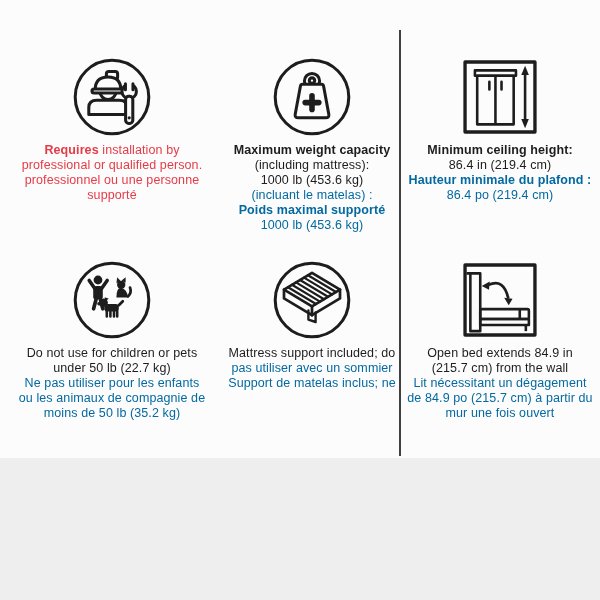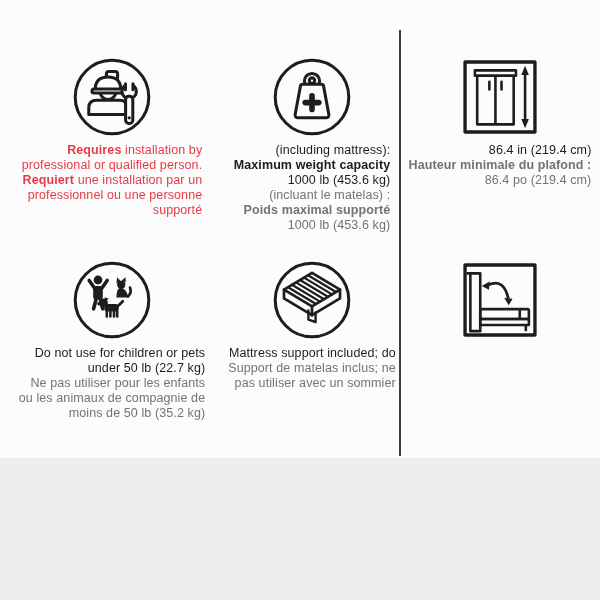--- a/index.html
+++ b/index.html
@@ -4,25 +4,25 @@
 <style>
   html,body{margin:0;padding:0;}
   body{width:600px;height:600px;background:#fcfcfc;font-family:"Liberation Sans",sans-serif;color:#1d1d1d;}
   .page{position:relative;width:600px;height:600px;overflow:hidden;background:#fcfcfc;}
   .divider{position:absolute;left:399px;top:30px;width:1.5px;height:426px;background:#3f3f3f;}
   .grid{position:absolute;left:0;top:0;width:600px;display:grid;grid-template-columns:224px 176px 200px;grid-template-rows:256px 202px;}
   .panel{display:flex;flex-direction:column;align-items:center;text-align:center;}
   .row1{padding-top:55px;}
   .row2{padding-top:2px;}
   .icon-wrap{height:84px;display:flex;align-items:center;justify-content:center;margin-bottom:4px;flex:none;}
-  .txt{font-size:12.5px;line-height:15px;letter-spacing:.1px;text-align:right;}
+  .txt{font-size:12.5px;line-height:15px;letter-spacing:.1px;}
   .txt .line{white-space:nowrap;}
   .b{font-weight:700;}
   .red{color:#e63b47;}
-  .g{color:#737373;}
+  .g{color:#0369a1;}
   svg{display:block;}
   
   .band{position:absolute;left:0;top:458px;width:600px;height:142px;background:#eeeeee;}
 </style>
 </head>
 <body>
 
 <div class="page">
   <div class="divider"></div>
 
@@ -40,39 +40,38 @@
           <circle cx="71.5" cy="43" r="9" fill="#fcfcfc"></circle>
           <rect x="65.5" y="29.5" width="12" height="10.5" fill="#fcfcfc" stroke="none"></rect>
           <path d="M66.8 33.5 V41 M76.2 33.5 V41"></path>
           <rect x="67" y="49" width="9" height="34" rx="4" fill="#fcfcfc"></rect>
           <circle cx="71.5" cy="76" r="2" fill="#1d1d1d" stroke="none"></circle>
         </svg>
       </span>
       <div class="txt red">
         <div class="line"><span class="b">Requires</span><span> installation by</span></div>
         <div class="line">professional or qualified person.</div>
-        <div class="line"><span class="b">Requiert</span><span> une installation par un</span></div>
         <div class="line">professionnel ou une personne</div>
         <div class="line">supporté</div>
       </div>
     </div>
 
     <div class="panel row1">
       <span class="icon-wrap">
         <svg width="80" height="80" viewBox="0 0 100 100" fill="none" stroke="#1d1d1d" stroke-width="3.8" stroke-linecap="round" stroke-linejoin="round">
           <circle cx="50" cy="50" r="46"></circle>
           <circle cx="50" cy="30" r="9.5" fill="#fcfcfc"></circle>
           <path d="M38 34 L62 34 Q64 34 64.5 36.5 L71 71.5 Q71.8 76 67 76 L33 76 Q28.2 76 29 71.5 L35.5 36.5 Q36 34 38 34 Z" fill="#fcfcfc"></path>
           <circle cx="50" cy="29.5" r="3.4"></circle>
           <path d="M50 48.5 V65.5 M41.5 57 H58.5" stroke-width="7"></path>
         </svg>
       </span>
       <div class="txt">
+        <div class="line b">Maximum weight capacity</div>
         <div class="line">(including mattress):</div>
-        <div class="line b">Maximum weight capacity</div>
         <div class="line">1000 lb (453.6 kg)</div>
         <div class="line g">(incluant le matelas) :</div>
         <div class="line g b">Poids maximal supporté</div>
         <div class="line g">1000 lb (453.6 kg)</div>
       </div>
     </div>
 
     <div class="panel row1">
       <span class="icon-wrap">
         <svg width="76" height="76" viewBox="0 0 100 100" fill="none" stroke="#1d1d1d" stroke-width="4.4" stroke-linejoin="round">
@@ -80,20 +79,21 @@
           <rect x="17" y="15" width="54" height="7" stroke-width="3.4"></rect>
           <rect x="20" y="22" width="48" height="64" stroke-width="3.4"></rect>
           <path d="M44 22 V86" stroke-width="3.4"></path>
           <path d="M36 30 V40 M52 30 V40" stroke-width="3.4" stroke-linecap="round"></path>
           <path d="M83 18 V82" stroke-width="3.4"></path>
           <polygon points="83,9 78,21 88,21" fill="#1d1d1d" stroke="none"></polygon>
           <polygon points="83,91 78,79 88,79" fill="#1d1d1d" stroke="none"></polygon>
         </svg>
       </span>
       <div class="txt">
+        <div class="line b">Minimum ceiling height:</div>
         <div class="line">86.4 in (219.4 cm)</div>
         <div class="line g b">Hauteur minimale du plafond :</div>
         <div class="line g">86.4 po (219.4 cm)</div>
       </div>
     </div>
 
     <div class="panel row2">
       <span class="icon-wrap">
         <svg width="80" height="80" viewBox="0 0 100 100" fill="none" stroke="#1d1d1d" stroke-width="3.8" stroke-linecap="round" stroke-linejoin="round">
           <circle cx="50" cy="50" r="46"></circle>
@@ -133,39 +133,46 @@
           <circle cx="50" cy="50" r="46" stroke-width="3.8"></circle>
           <path d="M50 16 L85 37 L50 58 L15 37 Z" fill="#fcfcfc"></path>
           <path d="M20 34 L55 55 M25 31 L60 52 M30 28 L65 49 M35 25 L70 46 M40 22 L75 43 M45 19 L80 40" stroke-width="2.8"></path>
           <path d="M15 37 V48 L50 69 V58"></path>
           <path d="M85 37 V48 L50 69"></path>
           <path d="M45.5 63 V74.5 L54.5 77.5 V65.5" stroke-width="3"></path>
         </svg>
       </span>
       <div class="txt">
         <div class="line">Mattress support included; do</div>
+        <div class="line g">pas utiliser avec un sommier</div>
         <div class="line g">Support de matelas inclus; ne</div>
-        <div class="line g">pas utiliser avec un sommier</div>
       </div>
     </div>
 
     <div class="panel row2">
       <span class="icon-wrap">
         <svg width="76" height="76" viewBox="0 0 100 100" fill="none" stroke="#1d1d1d" stroke-width="4.4" stroke-linejoin="round">
           <rect x="4" y="4" width="92" height="92"></rect>
           <path d="M6 15 H24 V91 H11 V15" stroke-width="3.4"></path>
           <rect x="24" y="62" width="64" height="13" rx="2" stroke-width="3.4"></rect>
           <path d="M76 62 V75" stroke-width="3.4"></path>
           <rect x="24" y="75" width="64" height="8" stroke-width="3.4"></rect>
           <path d="M84 83 V91" stroke-width="3.4"></path>
           <path d="M35 30 Q55 21 61 48" stroke-width="3.6" fill="none"></path>
           <polygon points="26,31.5 36.5,25.5 35.5,36.5" fill="#1d1d1d" stroke="none"></polygon>
           <polygon points="61.5,57 55.5,47 66.5,48.5" fill="#1d1d1d" stroke="none"></polygon>
         </svg>
       </span>
+      <div class="txt">
+        <div class="line">Open bed extends 84.9 in</div>
+        <div class="line">(215.7 cm) from the wall</div>
+        <div class="line g">Lit nécessitant un dégagement</div>
+        <div class="line g">de 84.9 po (215.7 cm) à partir du</div>
+        <div class="line g">mur une fois ouvert</div>
+      </div>
     </div>
   </div>
 
   <div class="band">
     
 
     
 
     
   </div>

